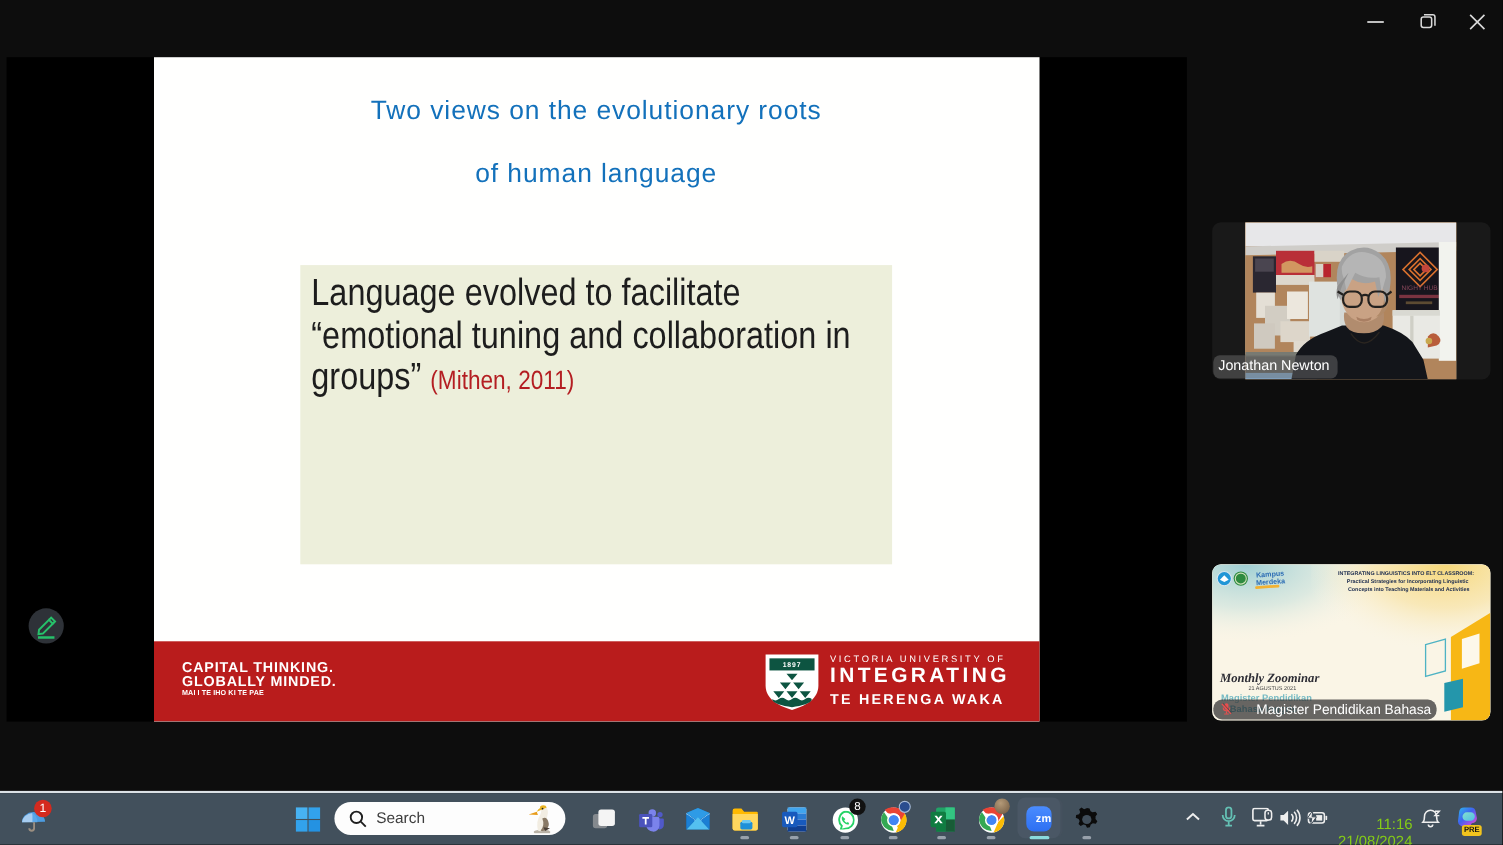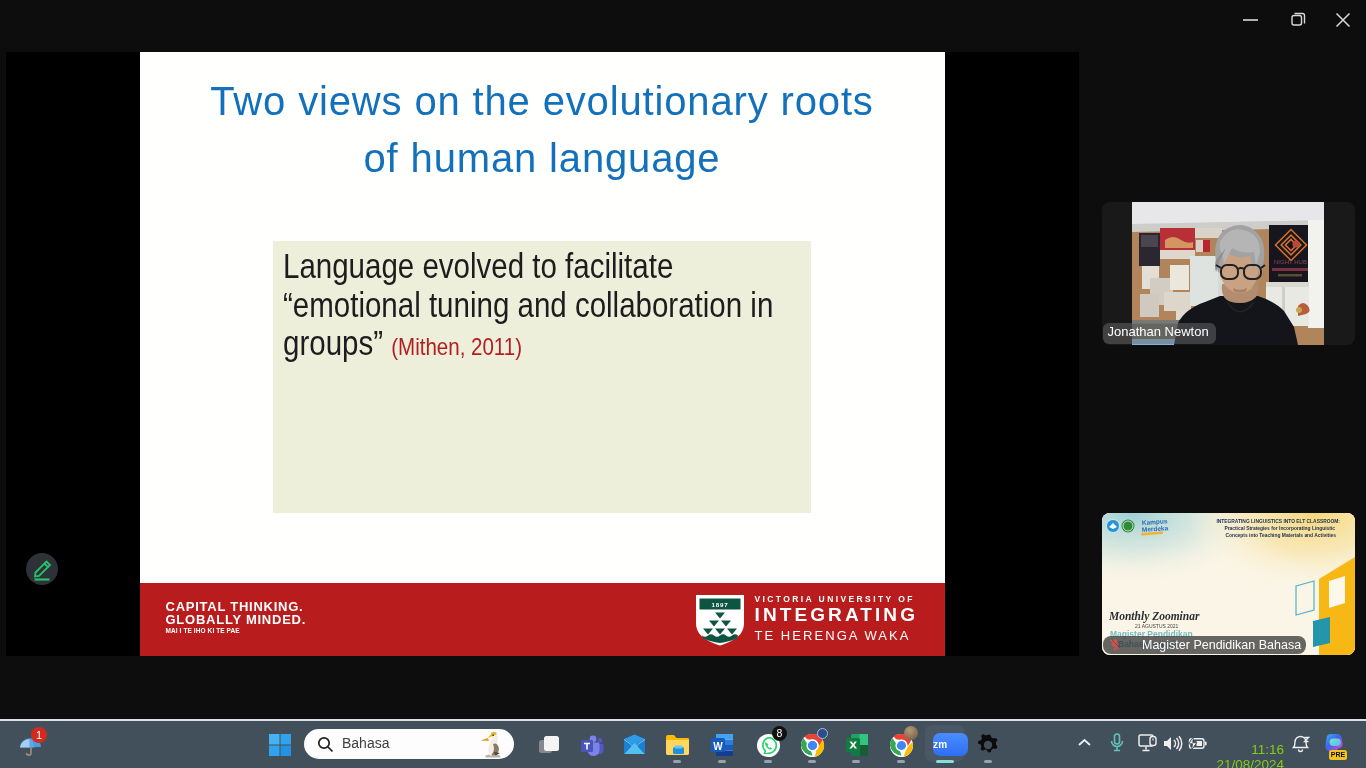--- a/index.html
+++ b/index.html
@@ -10,31 +10,31 @@
 
   
   #winctl { top:0; left:1230px; width:136px; height:40px; }
 
   
   #share { left:6px; top:52px; width:1073px; height:604px; background:#000; }
 
   
   #slide { left:133.5px; top:0; width:805px; height:604px; background:#fffffe; overflow:hidden; }
   #title { top:21px; left:0; width:805px; text-align:center;
-    color:#1371bb; font-size:40px; line-height:56.5px; letter-spacing:0.85px; }
+    color:#1371bb; font-size:24px; line-height:56.5px; letter-spacing:0.85px; }
   #txtbox { left:133px; top:189px; width:538px; height:272px; background:#edefdb; }
   #txtbox .t { position:absolute; left:10px; top:6px; font-size:34.5px; line-height:38.5px;
     color:#1d1d1d; white-space:nowrap; transform:scaleX(0.855); transform-origin:left top; }
   #txtbox .red { color:#b41e22; font-size:24px; letter-spacing:0; }
   #footer { left:0; top:531px; width:894px; height:73px; background:#b91c1c; color:#fff; }
   #cap1 { left:26px; top:18.2px; font-weight:bold; font-size:13px; letter-spacing:0.75px; line-height:12.8px; }
   #cap2 { left:26px; top:44px; font-weight:bold; font-size:6.5px; letter-spacing:0.1px; }
-  #vuw1 { position:absolute; left:615px; top:12.3px; font-weight:bold; font-size:8.5px; letter-spacing:2.4px; line-height:8.5px; }
+  #vuw1 { position:absolute; left:615px; top:12.3px; font-weight:normal; font-size:8.5px; letter-spacing:2.4px; line-height:8.5px; }
   #vuw2 { position:absolute; left:615px; top:21.9px; font-weight:bold; font-size:19px; letter-spacing:3.1px; line-height:19px; }
-  #vuw3 { position:absolute; left:615px; top:46px; font-weight:normal; font-size:13px; letter-spacing:2.05px; line-height:13px; }
+  #vuw3 { position:absolute; left:615px; top:46px; font-weight:bold; font-size:13px; letter-spacing:2.05px; line-height:13px; }
 
   
   #pencil { left:20px; top:501px; width:32px; height:32px; border-radius:50%; background:#2e3238; }
 
   
   #tile1 { left:1102px; top:202px; width:253px; height:143px; background:#191919; border-radius:8px; overflow:hidden; }
   #vid { position:absolute; left:30px; top:0; width:192px; height:143px; background:#c9a87e; overflow:hidden; }
   #label1 { position:absolute; left:0.5px; bottom:1px; background:rgba(105,105,105,0.5);
     color:#fff; font-size:13px; line-height:16px; padding:1px 7px 4px 5px; border-radius:6px; }
 
@@ -241,21 +241,21 @@
       <rect x="12.5" y="1" width="10.5" height="10.5" fill="#32a2ec"></rect>
       <rect x="1" y="12.5" width="10.5" height="10.5" fill="#32a2ec"></rect>
       <rect x="12.5" y="12.5" width="10.5" height="10.5" fill="#2492e2"></rect>
     </svg>
 
     <div class="abs" style="left:304px;top:8px;width:210px;height:30px;border-radius:15px;background:#fdfdfd;"></div>
     <svg class="abs" style="left:317px;top:15px" width="17" height="17" viewBox="0 0 17 17">
       <circle cx="7" cy="7" r="5.2" fill="none" stroke="#1f1f1f" stroke-width="1.7"></circle>
       <path d="M11 11 L15.5 15.5" stroke="#1f1f1f" stroke-width="1.7"></path>
     </svg>
-    <div class="abs" style="left:342px;top:14px;font-size:14px;color:#3d3d3d;">Bahasa</div>
+    <div class="abs" style="left:342px;top:14px;font-size:14px;color:#3d3d3d;">Search</div>
 
     <svg class="abs" style="left:479px;top:10px" width="26" height="27" viewBox="0 0 26 27">
       <path d="M8 24 q6 -2 12 0 q2 1 1 2.5 l-14 0 q-2 -1.5 1 -2.5 z" fill="#b9b2a6"></path>
       <path d="M10 24 q-2 -8 2 -14 q2 -4 0 -6 q1 -2.5 3.5 -2 q3 0.5 3.5 4 q0.5 2 -0.5 5 q-1 3 -0.5 7 q0.5 4 -2 6 q-4 1.5 -6 0 z" fill="#f2ede2"></path>
       <path d="M14 13 q4 -2 5.5 3 q1.5 4 -2 7 q-3 2.5 -5 1 q4 -5 1.5 -11 z" fill="#8a7a66"></path>
       <path d="M15 21 l6 1 l-4.5 2.5 z" fill="#4a3f36"></path>
       <path d="M12 3.5 q-0.5 -2.5 3 -2.5 q2.5 0 3 2 l-9 4 q1 -2.5 3 -3.5 z" fill="#e8b322"></path>
       <path d="M9 7 l-7.5 2.5 l8.5 0.5 z" fill="#e89c1a"></path>
       <circle cx="14.2" cy="4.2" r="0.8" fill="#222"></circle>
     </svg>
@@ -336,21 +336,21 @@
       <path d="M12.5 1 a11.5 11.5 0 0 1 10 5.8 l-10 0 z" fill="#ea4335"></path>
       <path d="M12.5 1 a11.5 11.5 0 0 1 10 5.8 l-5.2 8.9 a5.8 5.8 0 0 0 -4.8 -8.9 q-5 0 -5.8 -1 l-2.4 -2.6 a11.5 11.5 0 0 1 8.2 -2.2" fill="#ea4335"></path>
       <path d="M1 12.5 a11.5 11.5 0 0 1 2.6 -7.3 l5.9 8.9 l3 8.3 a11.5 11.5 0 0 1 -11.5 -9.9" fill="#34a853"></path>
       <path d="M23.4 9 a11.5 11.5 0 0 1 -9.1 14.9 l4 -9.5 z" fill="#fbbc05"></path>
       <circle cx="12.5" cy="12.5" r="4.6" fill="#4285f4"></circle>
       <circle cx="12.5" cy="12.5" r="5.4" fill="none" stroke="#fff" stroke-width="1.4"></circle>
     </svg>
     <div class="abs" style="left:904px;top:5px;width:14px;height:14px;border-radius:50%;background:radial-gradient(circle at 40% 30%,#b49a78,#6e563e);"></div>
 
     <div class="abs" style="left:925px;top:4px;width:39px;height:37px;border-radius:7px;background:#4a5765;box-shadow:3px 0 0 -1px #45515e;"></div>
-    <div class="abs" style="left:933px;top:11.5px;width:35px;height:23px;border-radius:7px;background:linear-gradient(180deg,#4a8cff,#2d6ff2);color:#fff;font-weight:bold;font-size:10px;text-align:left;line-height:23px;letter-spacing:0.2px;">zm</div>
+    <div class="abs" style="left:933px;top:11.5px;width:23px;height:23px;border-radius:7px;background:linear-gradient(180deg,#4a8cff,#2d6ff2);color:#fff;font-weight:bold;font-size:10px;text-align:right;line-height:23px;letter-spacing:0.2px;">zm</div>
 
     <svg class="abs" style="left:976px;top:12px" width="24" height="24" viewBox="0 0 24 24">
       <path fill="#0b0b0b" d="M12 1.5 l2.5 0.4 l0.9 2.6 a8 8 0 0 1 1.8 1 l2.7 -0.6 l1.6 2.2 l-1.6 2.2 a8 8 0 0 1 0 2.2 l1.7 2.2 l-1.4 2.2 l-2.8 -0.5 a8 8 0 0 1 -1.8 1.1 l-0.8 2.6 l-2.6 0.4 l-1.3 -2.4 a8 8 0 0 1 -2 -0.5 l-2.5 1.2 l-1.9 -1.8 l1 -2.6 a8 8 0 0 1 -0.9 -1.9 l-2.6 -1 l0.3 -2.6 l2.7 -0.7 a8 8 0 0 1 1 -1.9 l-0.9 -2.6 l2.1 -1.6 l2.3 1.5 a8 8 0 0 1 2.1 -0.6 z"></path>
       <circle cx="12" cy="12" r="4.2" fill="#414e5a"></circle>
     </svg>
 
     <div class="dash" style="left:673px"></div>
     <div class="dash" style="left:718px"></div>
     <div class="dash" style="left:764px"></div>
     <div class="dash" style="left:808px"></div>

